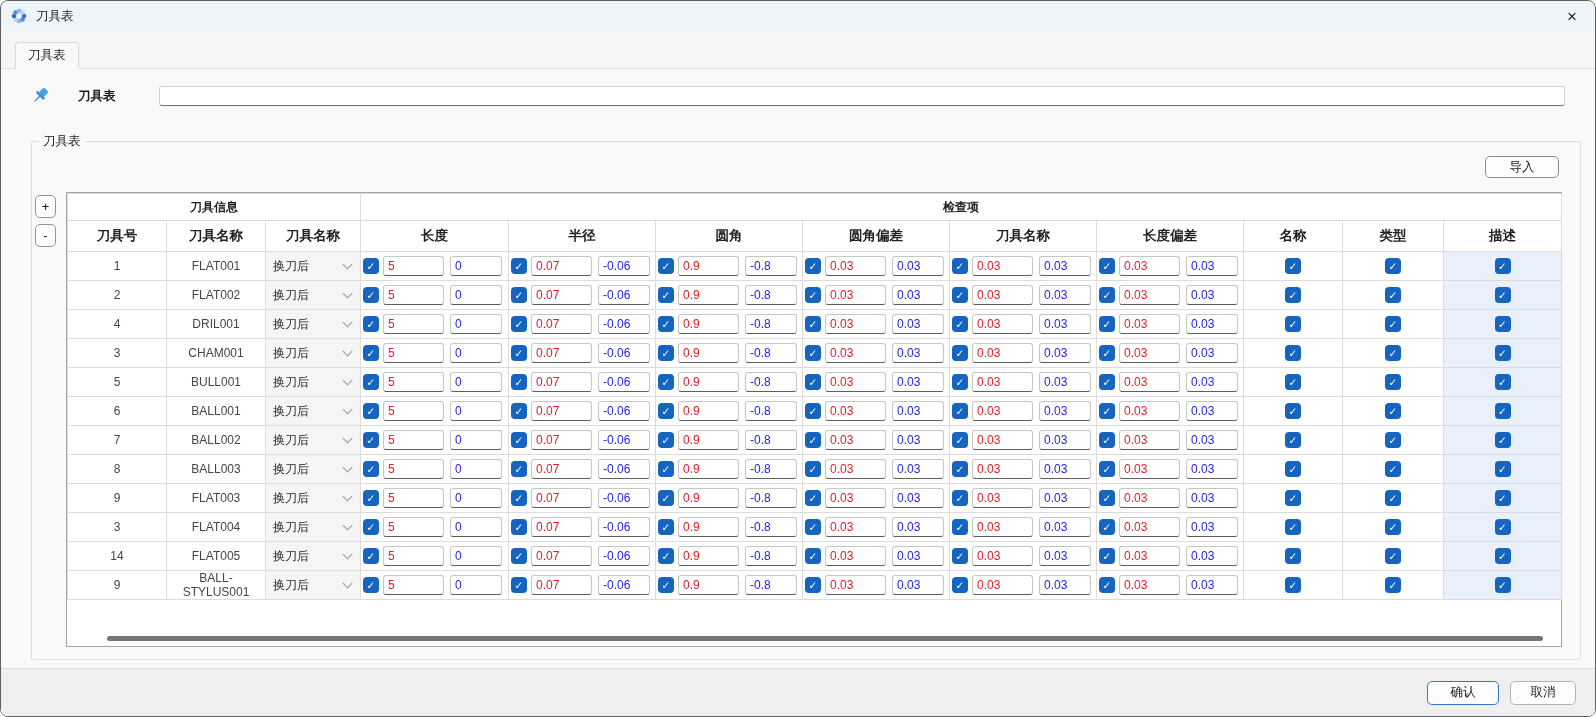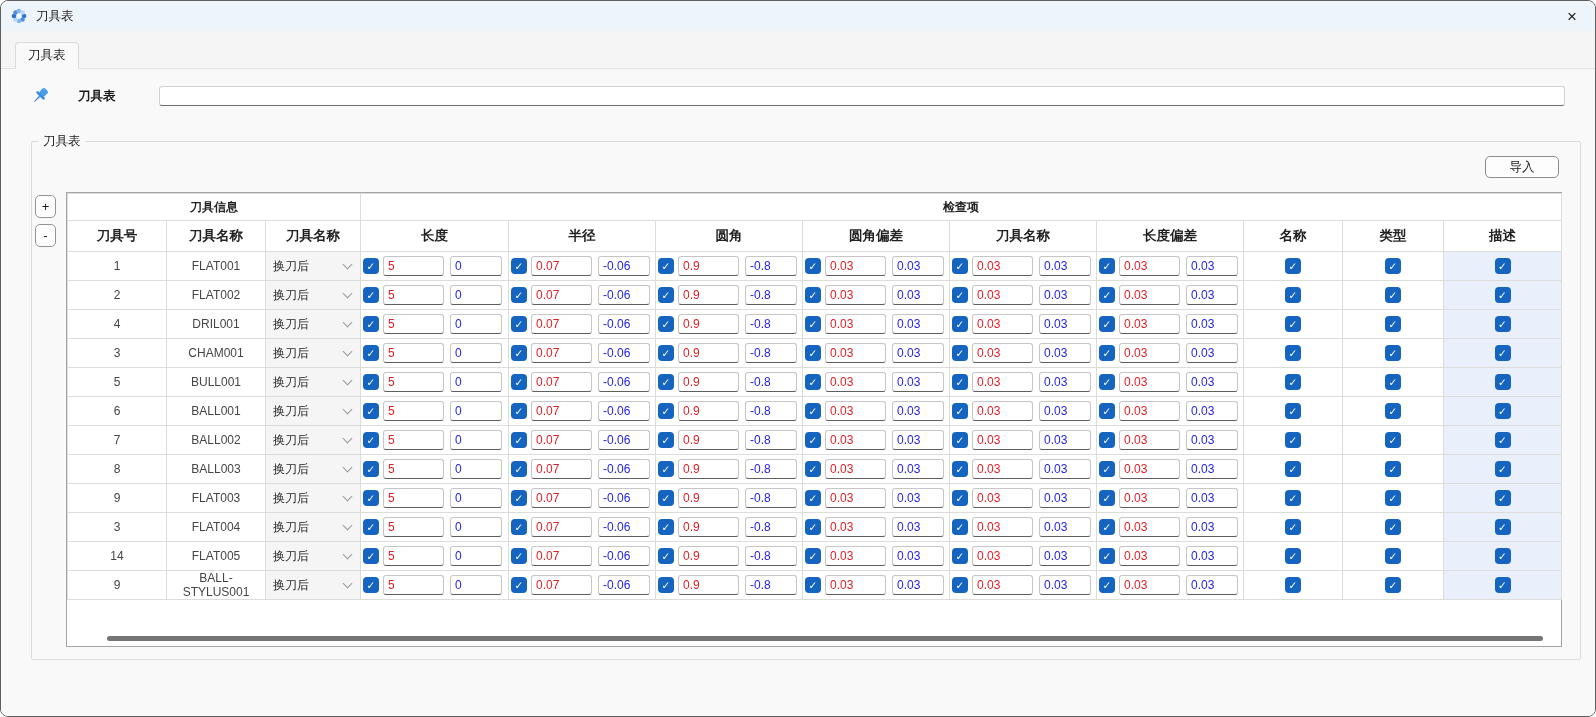--- a/index.html
+++ b/index.html
@@ -867,15 +867,19 @@
     <td class="solo-td desc-col"><span class="cb"></span></td>
   </tr>
 </tbody>
         </table>
         <div class="filler">
           <div class="hscroll"></div>
         </div>
       </div>
     </div>
 
+    <div class="footer">
+      <button class="btn btn-confirm">确认</button>
+      <button class="btn btn-cancel">取消</button>
+    </div>
 
   </div>
 </div>
 
 </body></html>

